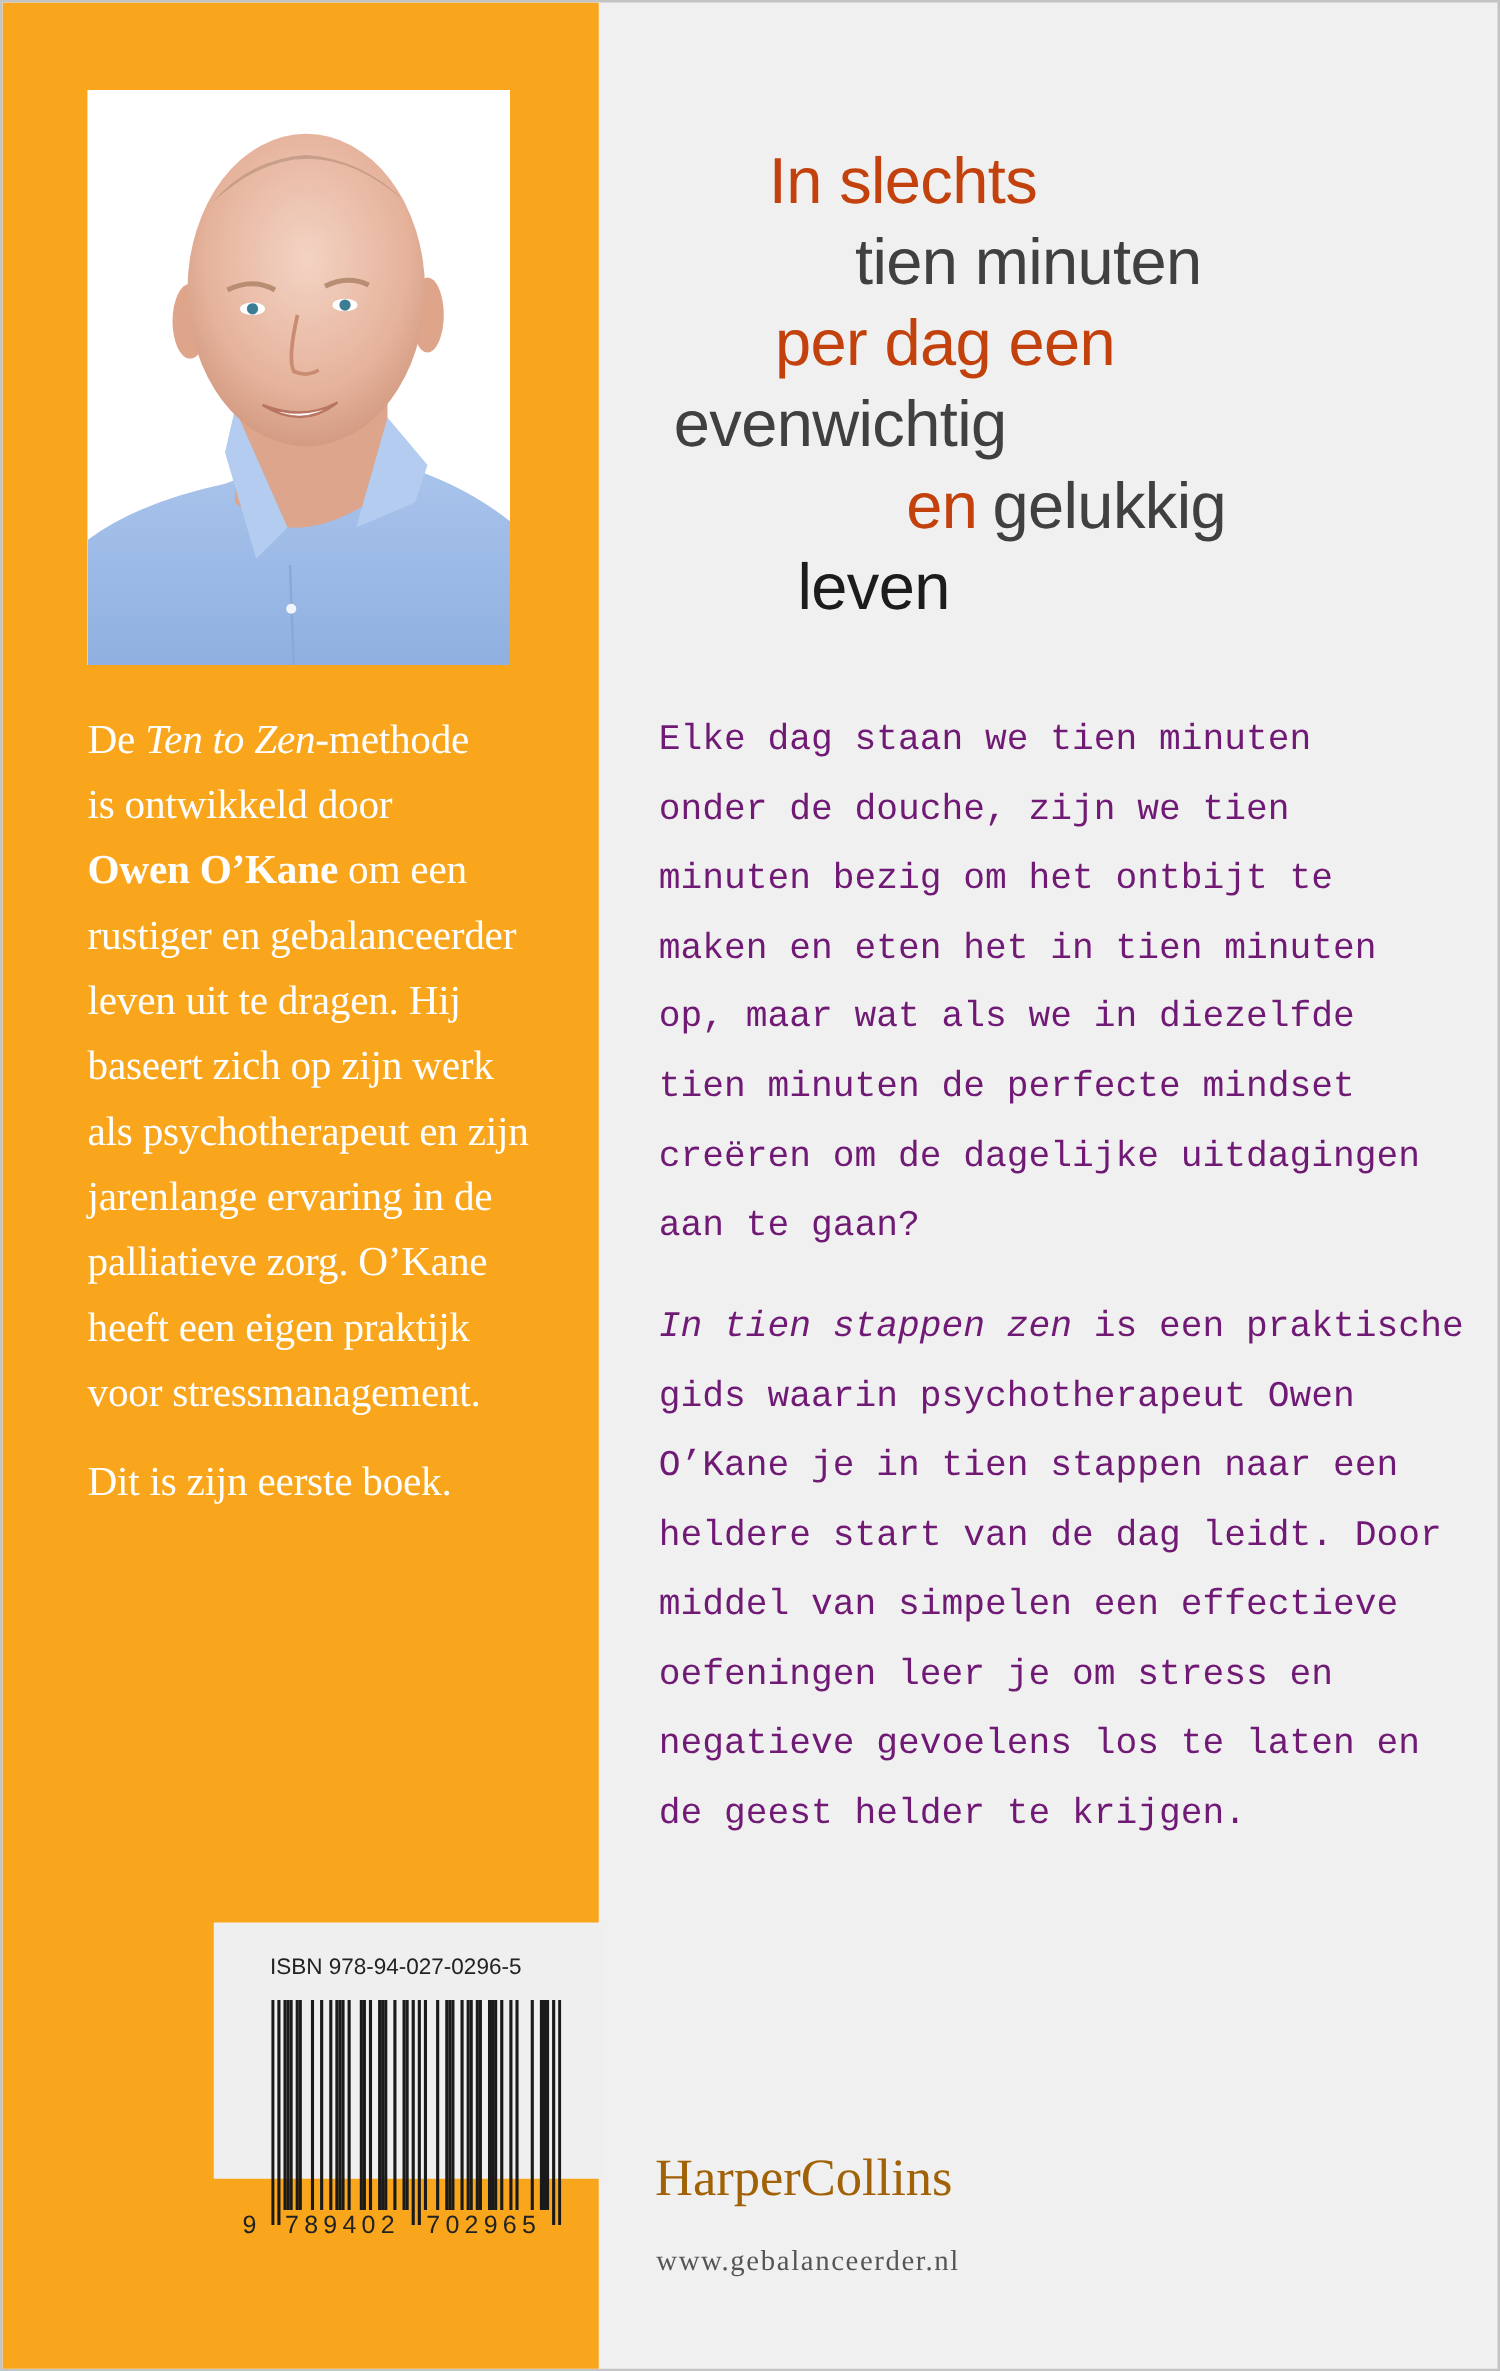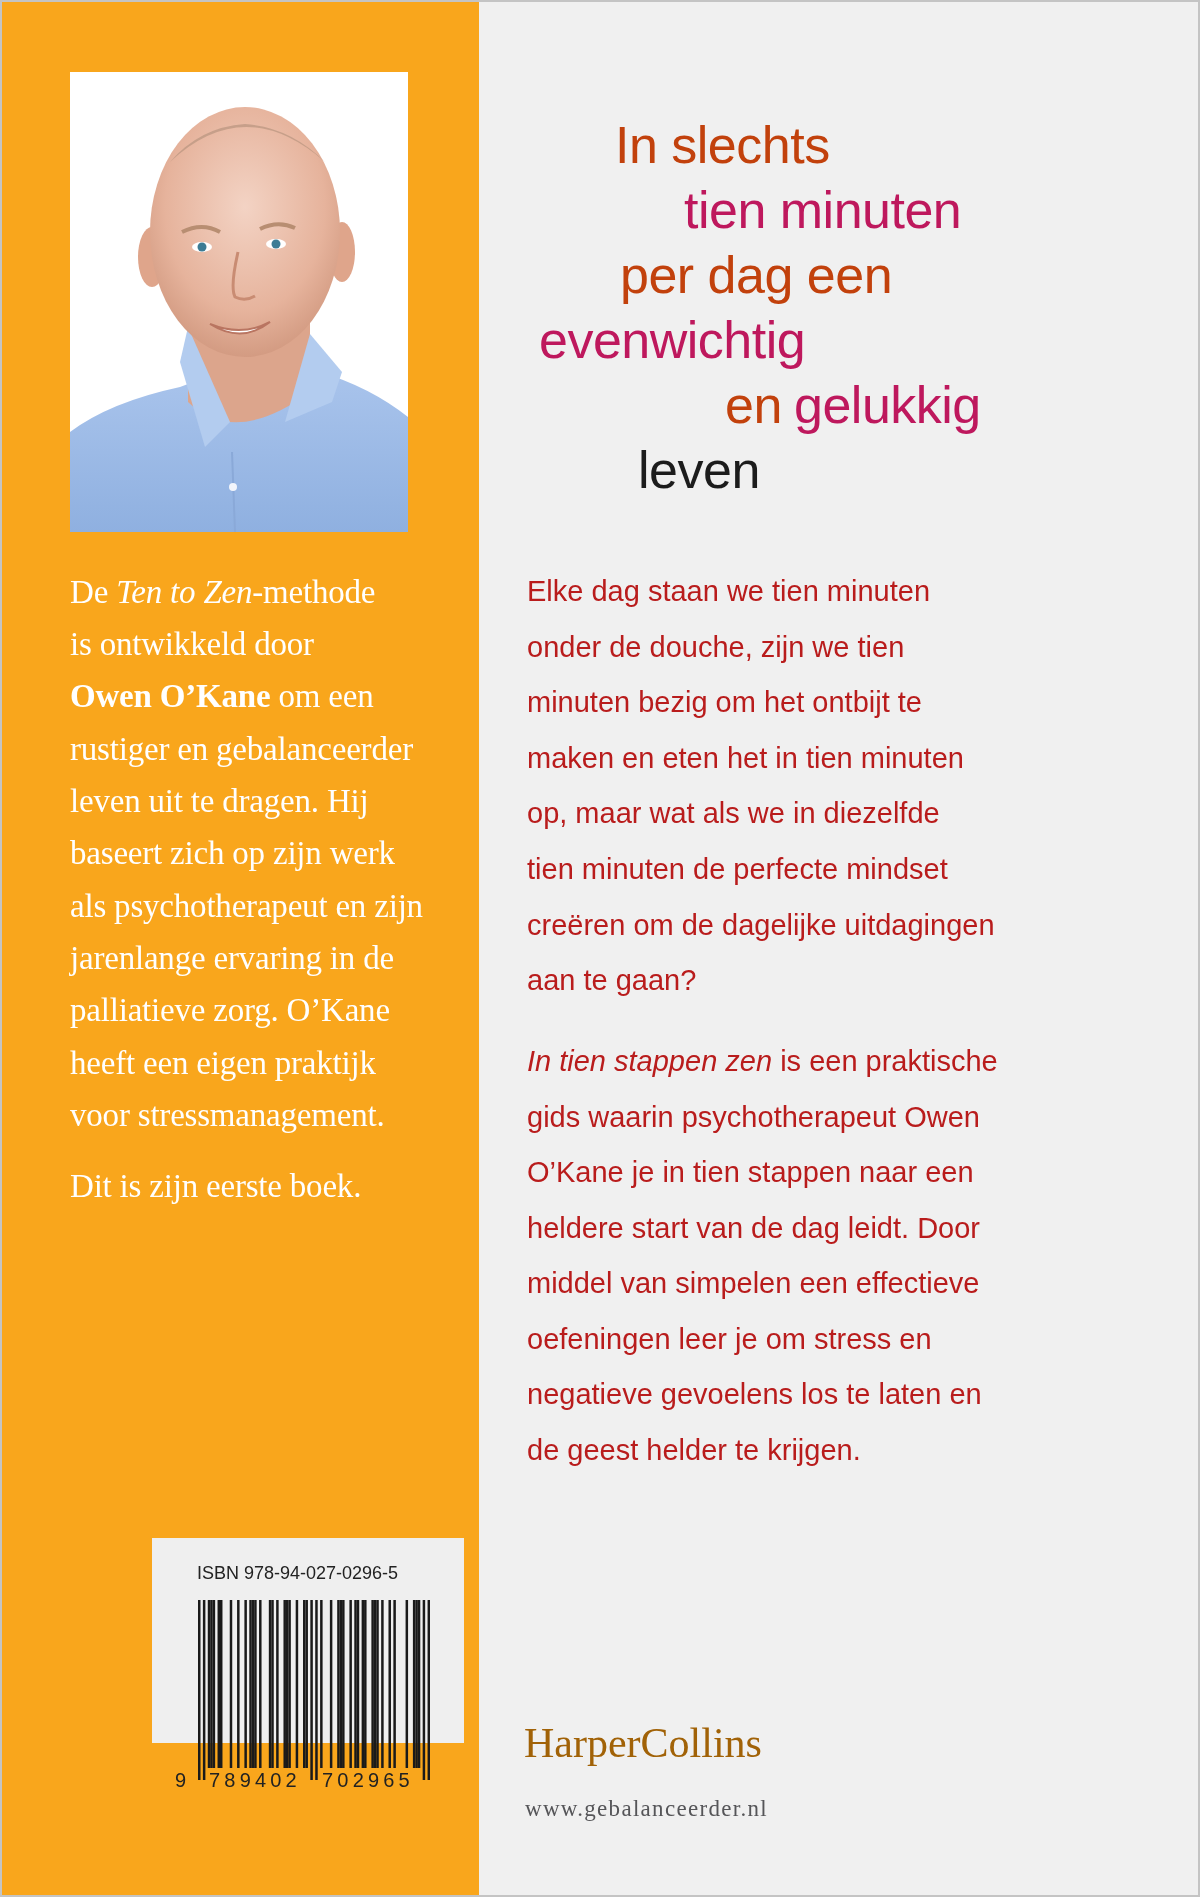--- a/index.html
+++ b/index.html
@@ -9,25 +9,25 @@
   .photo { position: absolute; left: 68px; top: 70px; width: 338px; height: 460px; background: #ffffff; overflow: hidden; }
   .photo svg { display: block; width: 100%; height: 100%; }
   .bio-line { position: absolute; left: 68px; white-space: nowrap; color: #ffffff;
     font-family: "Liberation Serif", "DejaVu Serif", serif; font-size: 33px; line-height: 1; letter-spacing: -0.2px; }
   .bio-line i { font-style: italic; }
   .bio-line b { font-weight: bold; margin-top: 12px; }
   .headline { position: absolute; white-space: nowrap; font-family: "Liberation Sans", "DejaVu Sans", sans-serif;
     font-size: 52px; line-height: 1; letter-spacing: -0.5px; }
   .dark { color: #c2410c; }
   .leven { color: #1c1c1c; }
-  .accent { color: #be185d; }
-  .body-line { position: absolute; left: 525px; white-space: nowrap; color: #b91c1c;
-    font-family: Liberation Sans, sans-serif; font-size: 29px; line-height: 1; }
+  .accent { color: #404040; }
+  .body-line { position: absolute; left: 525px; white-space: nowrap; color: #701a75;
+    font-family: Liberation Mono, monospace; font-size: 29px; line-height: 1; }
   .body-line i { font-style: italic; margin-top: 16px; }
-  .barcode-box { position: absolute; left: 150px; top: 1536px; width: 312px; height: 205px; background: #efefef; }
+  .barcode-box { position: absolute; left: 169px; top: 1536px; width: 312px; height: 205px; background: #efefef; }
   .isbn-text { position: absolute; left: 45px; top: 26px; white-space: nowrap; color: #222;
     font-family: "Liberation Sans", "DejaVu Sans", sans-serif; font-size: 18px; line-height: 1; }
   .bars { position: absolute; left: 46px; top: 62px; width: 232px; height: 180px; }
   .ean-digit { position: absolute; top: 232px; color: #222; font-family: "Liberation Sans", "DejaVu Sans", sans-serif;
     font-size: 20px; line-height: 1; white-space: nowrap; letter-spacing: 4.2px; }
   .publisher { position: absolute; left: 522px; top: 1720px; white-space: nowrap; color: #a16207;
     font-family: "Liberation Serif", "DejaVu Serif", serif; font-size: 42px; line-height: 1; }
   .publisher-url { position: absolute; left: 523px; top: 1795px; white-space: nowrap; color: #555558;
     font-family: "Liberation Serif", "DejaVu Serif", serif; font-size: 23px; line-height: 1; letter-spacing: 1.3px; }
 </style>

